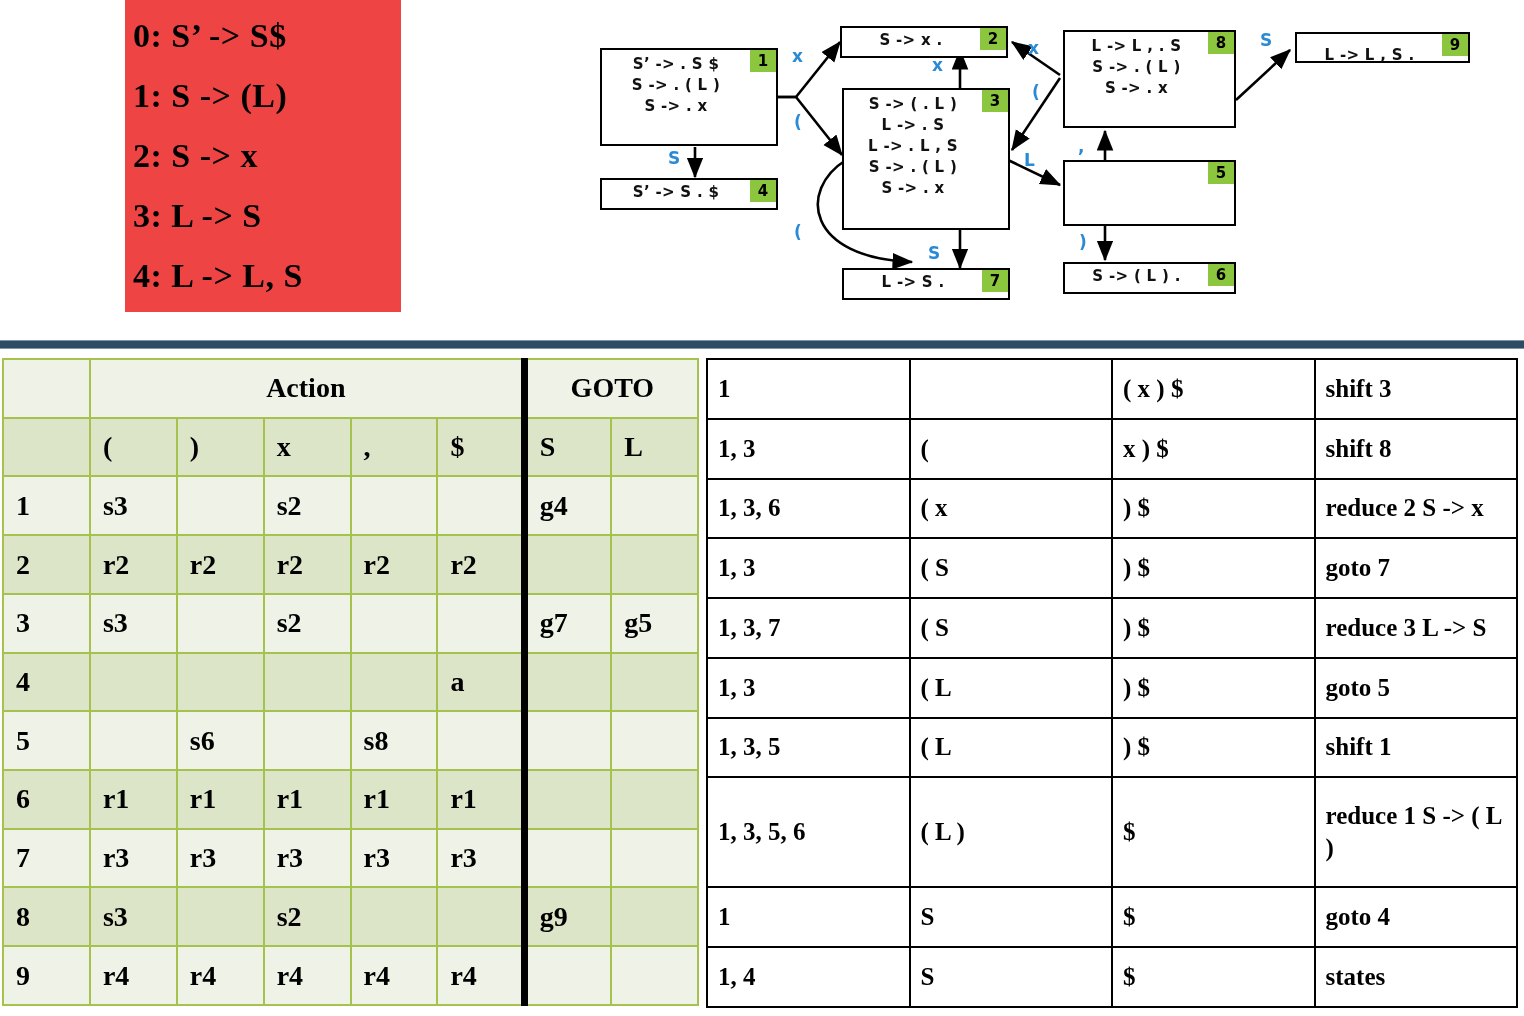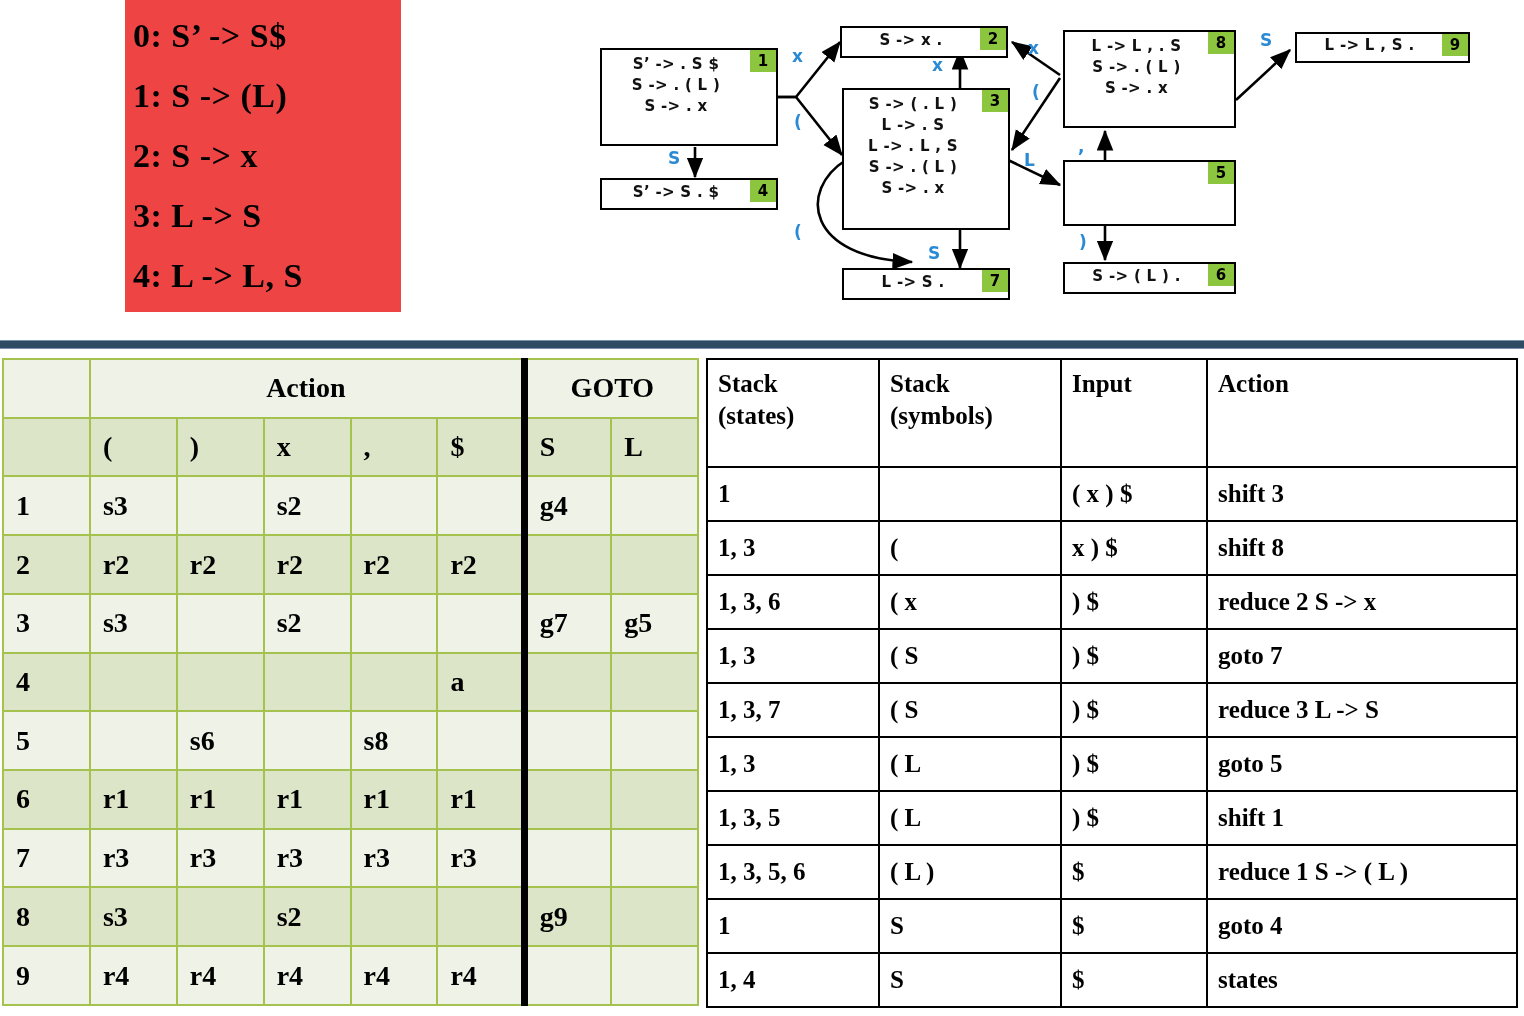--- a/index.html
+++ b/index.html
@@ -289,21 +289,21 @@
 
   <div class="state-box" style="left:503px; top:262px; width:173px; height:32px;">
     <div class="state-badge">6</div>
     <div class="state-items" style="padding-top:2px;">
       <div class="item-line">S -&gt; ( L ) .</div>
     </div>
   </div>
 
   <div class="state-box" style="left:735px; top:32px; width:175px; height:31px;">
     <div class="state-badge">9</div>
-    <div class="state-items" style="padding-top:1px;border-radius:6px;">
+    <div class="state-items" style="padding-top:11px;border-radius:6px;">
       <div class="item-line">L -&gt; L , S .</div>
     </div>
   </div>
 
   <div class="edge-label" style="left:232px; top:46px;">x</div>
   <div class="edge-label" style="left:234px; top:112px;">(</div>
   <div class="edge-label" style="left:108px; top:148px;">S</div>
   <div class="edge-label" style="left:372px; top:55px;">x</div>
   <div class="edge-label" style="left:234px; top:222px;">(</div>
   <div class="edge-label" style="left:368px; top:243px;">S</div>
@@ -426,36 +426,20 @@
       <td class="goto-edge"></td>
       <td></td>
     </tr>
   </tbody>
     </table>
 </div>
 
 <div id="trace-wrap">
   <table class="trace">
     <tbody>
-        <tr>
-      <th style="width:172px;">
-        <span class="th-l2">Stack</span>
-        <span class="th-l2">(states)</span>
-      </th>
-      <th style="width:182px;">
-        <span class="th-l2">Stack</span>
-        <span class="th-l2">(symbols)</span>
-      </th>
-      <th style="width:146px;">
-        <span class="th-l2">Input</span>
-      </th>
-      <th>
-        <span class="th-l2">Action</span>
-      </th>
-    </tr>
 
     <tr>
       <td>1</td>
       <td></td>
       <td>( x ) $</td>
       <td>shift 3</td>
     </tr>
     <tr>
       <td>1, 3</td>
       <td>(</td>

